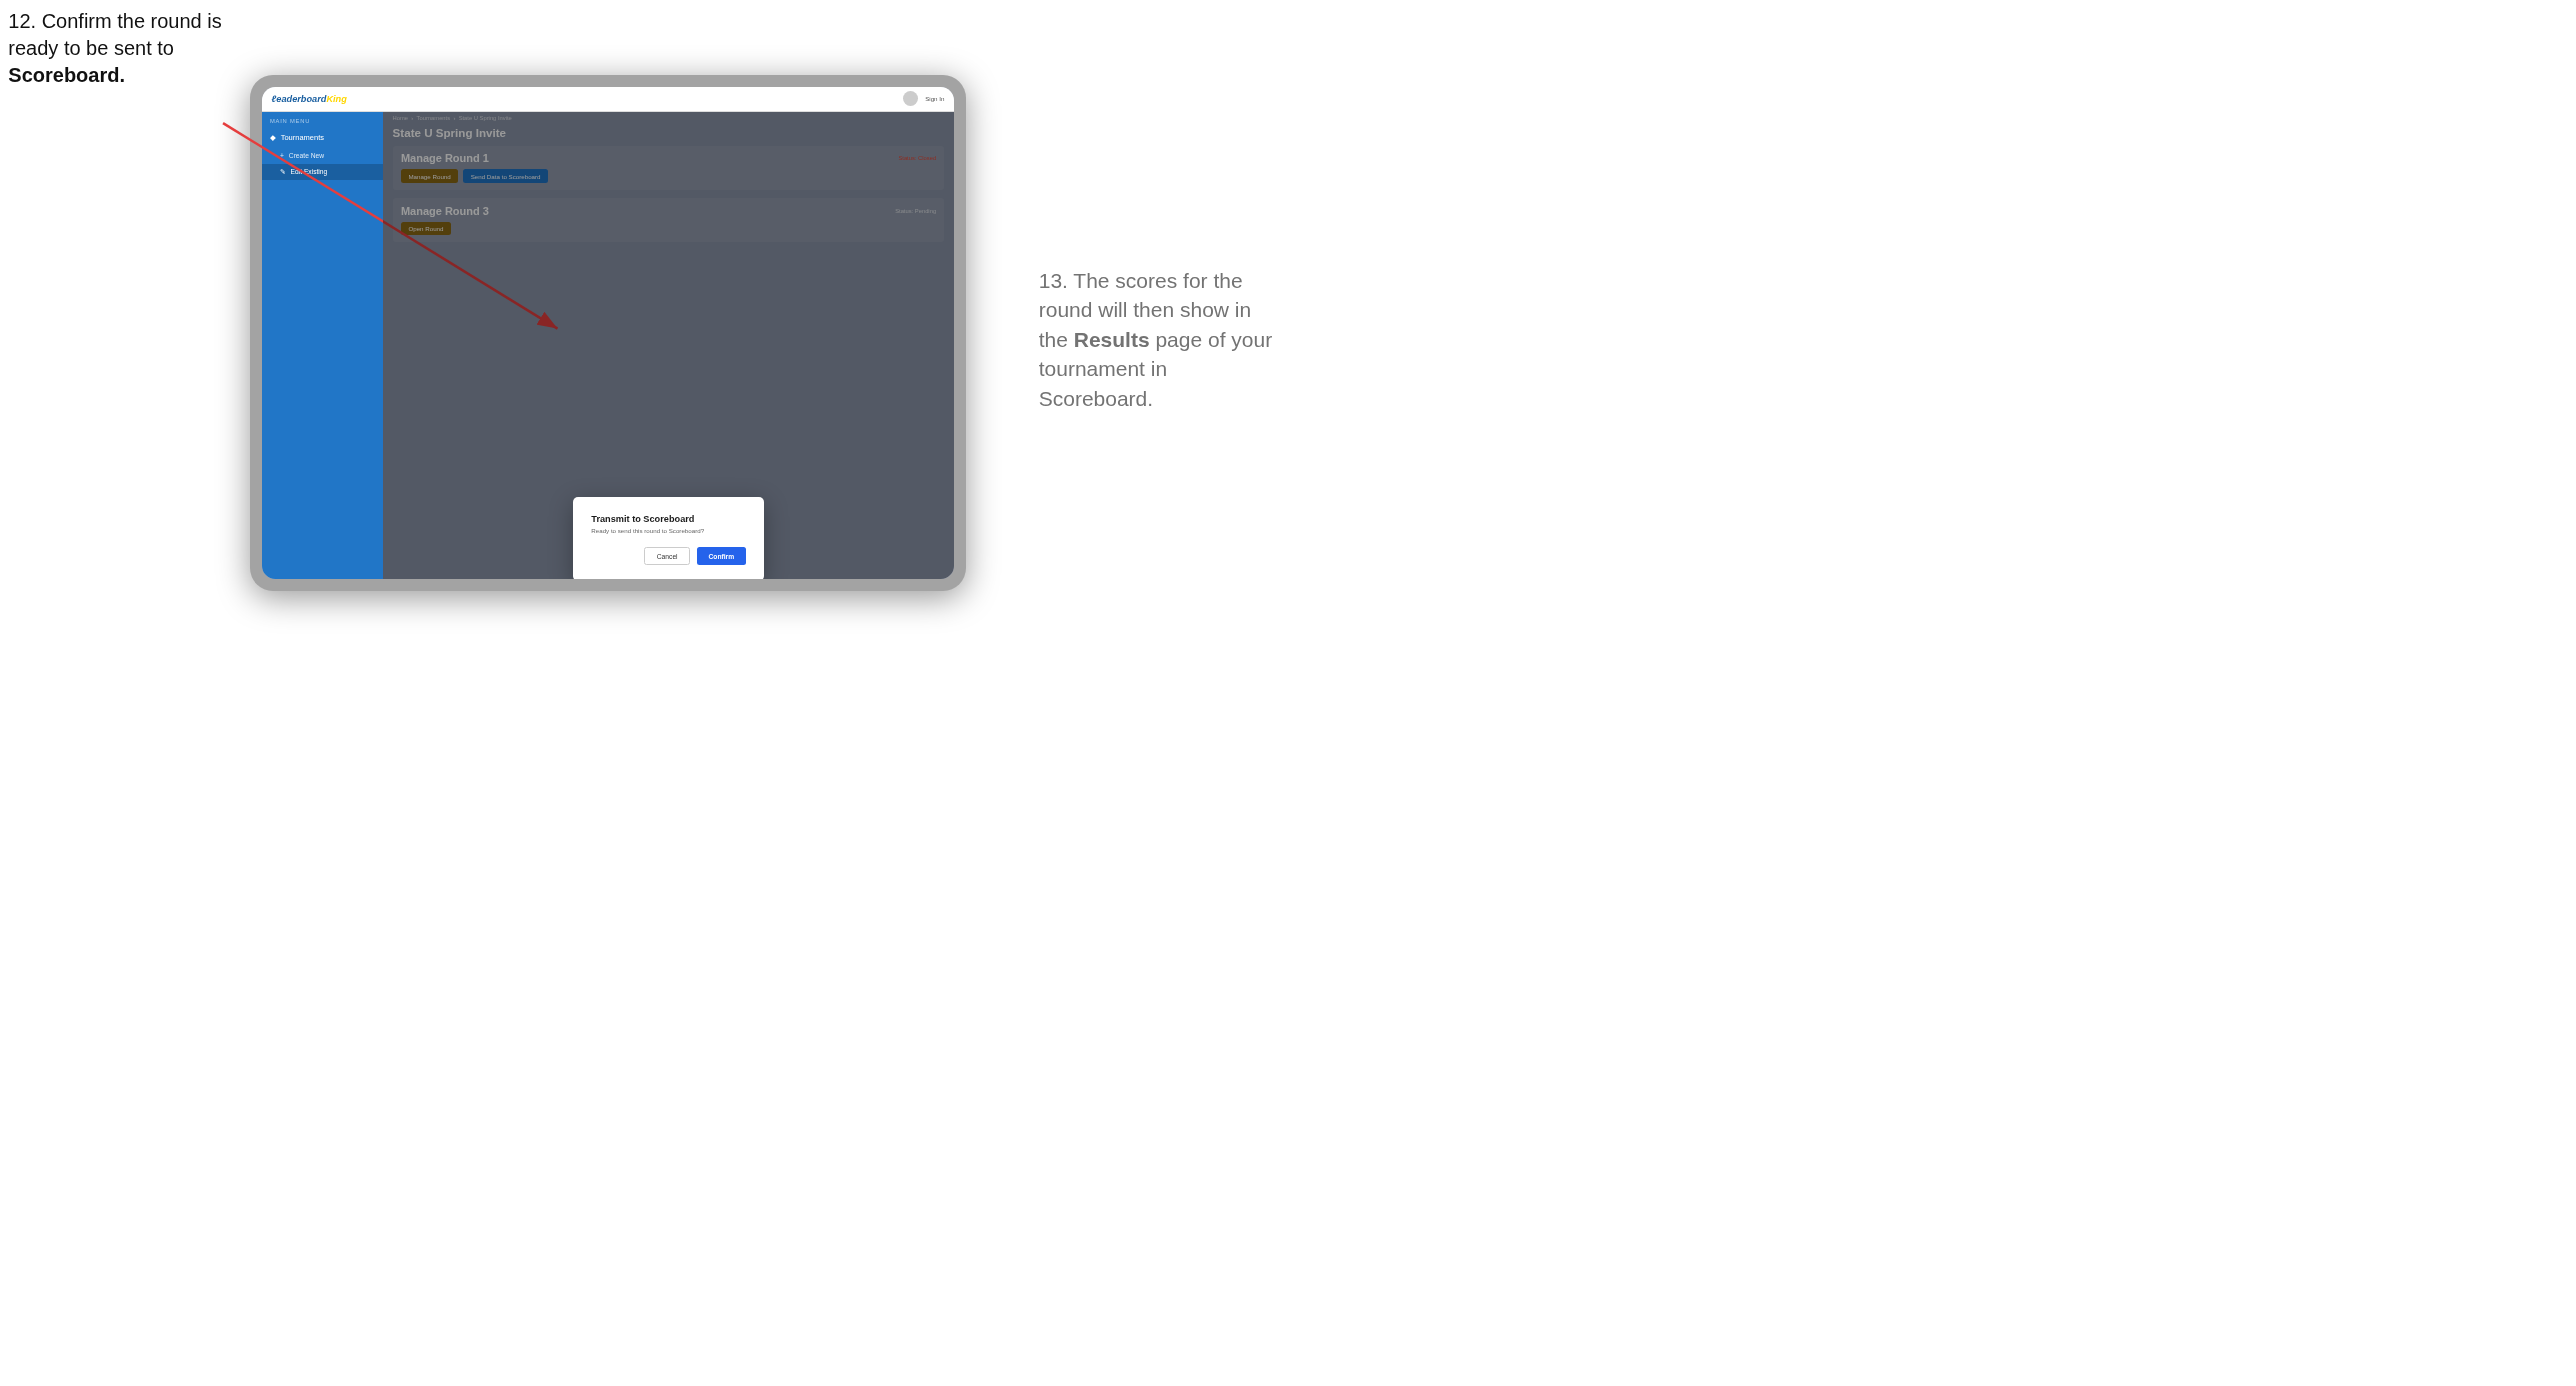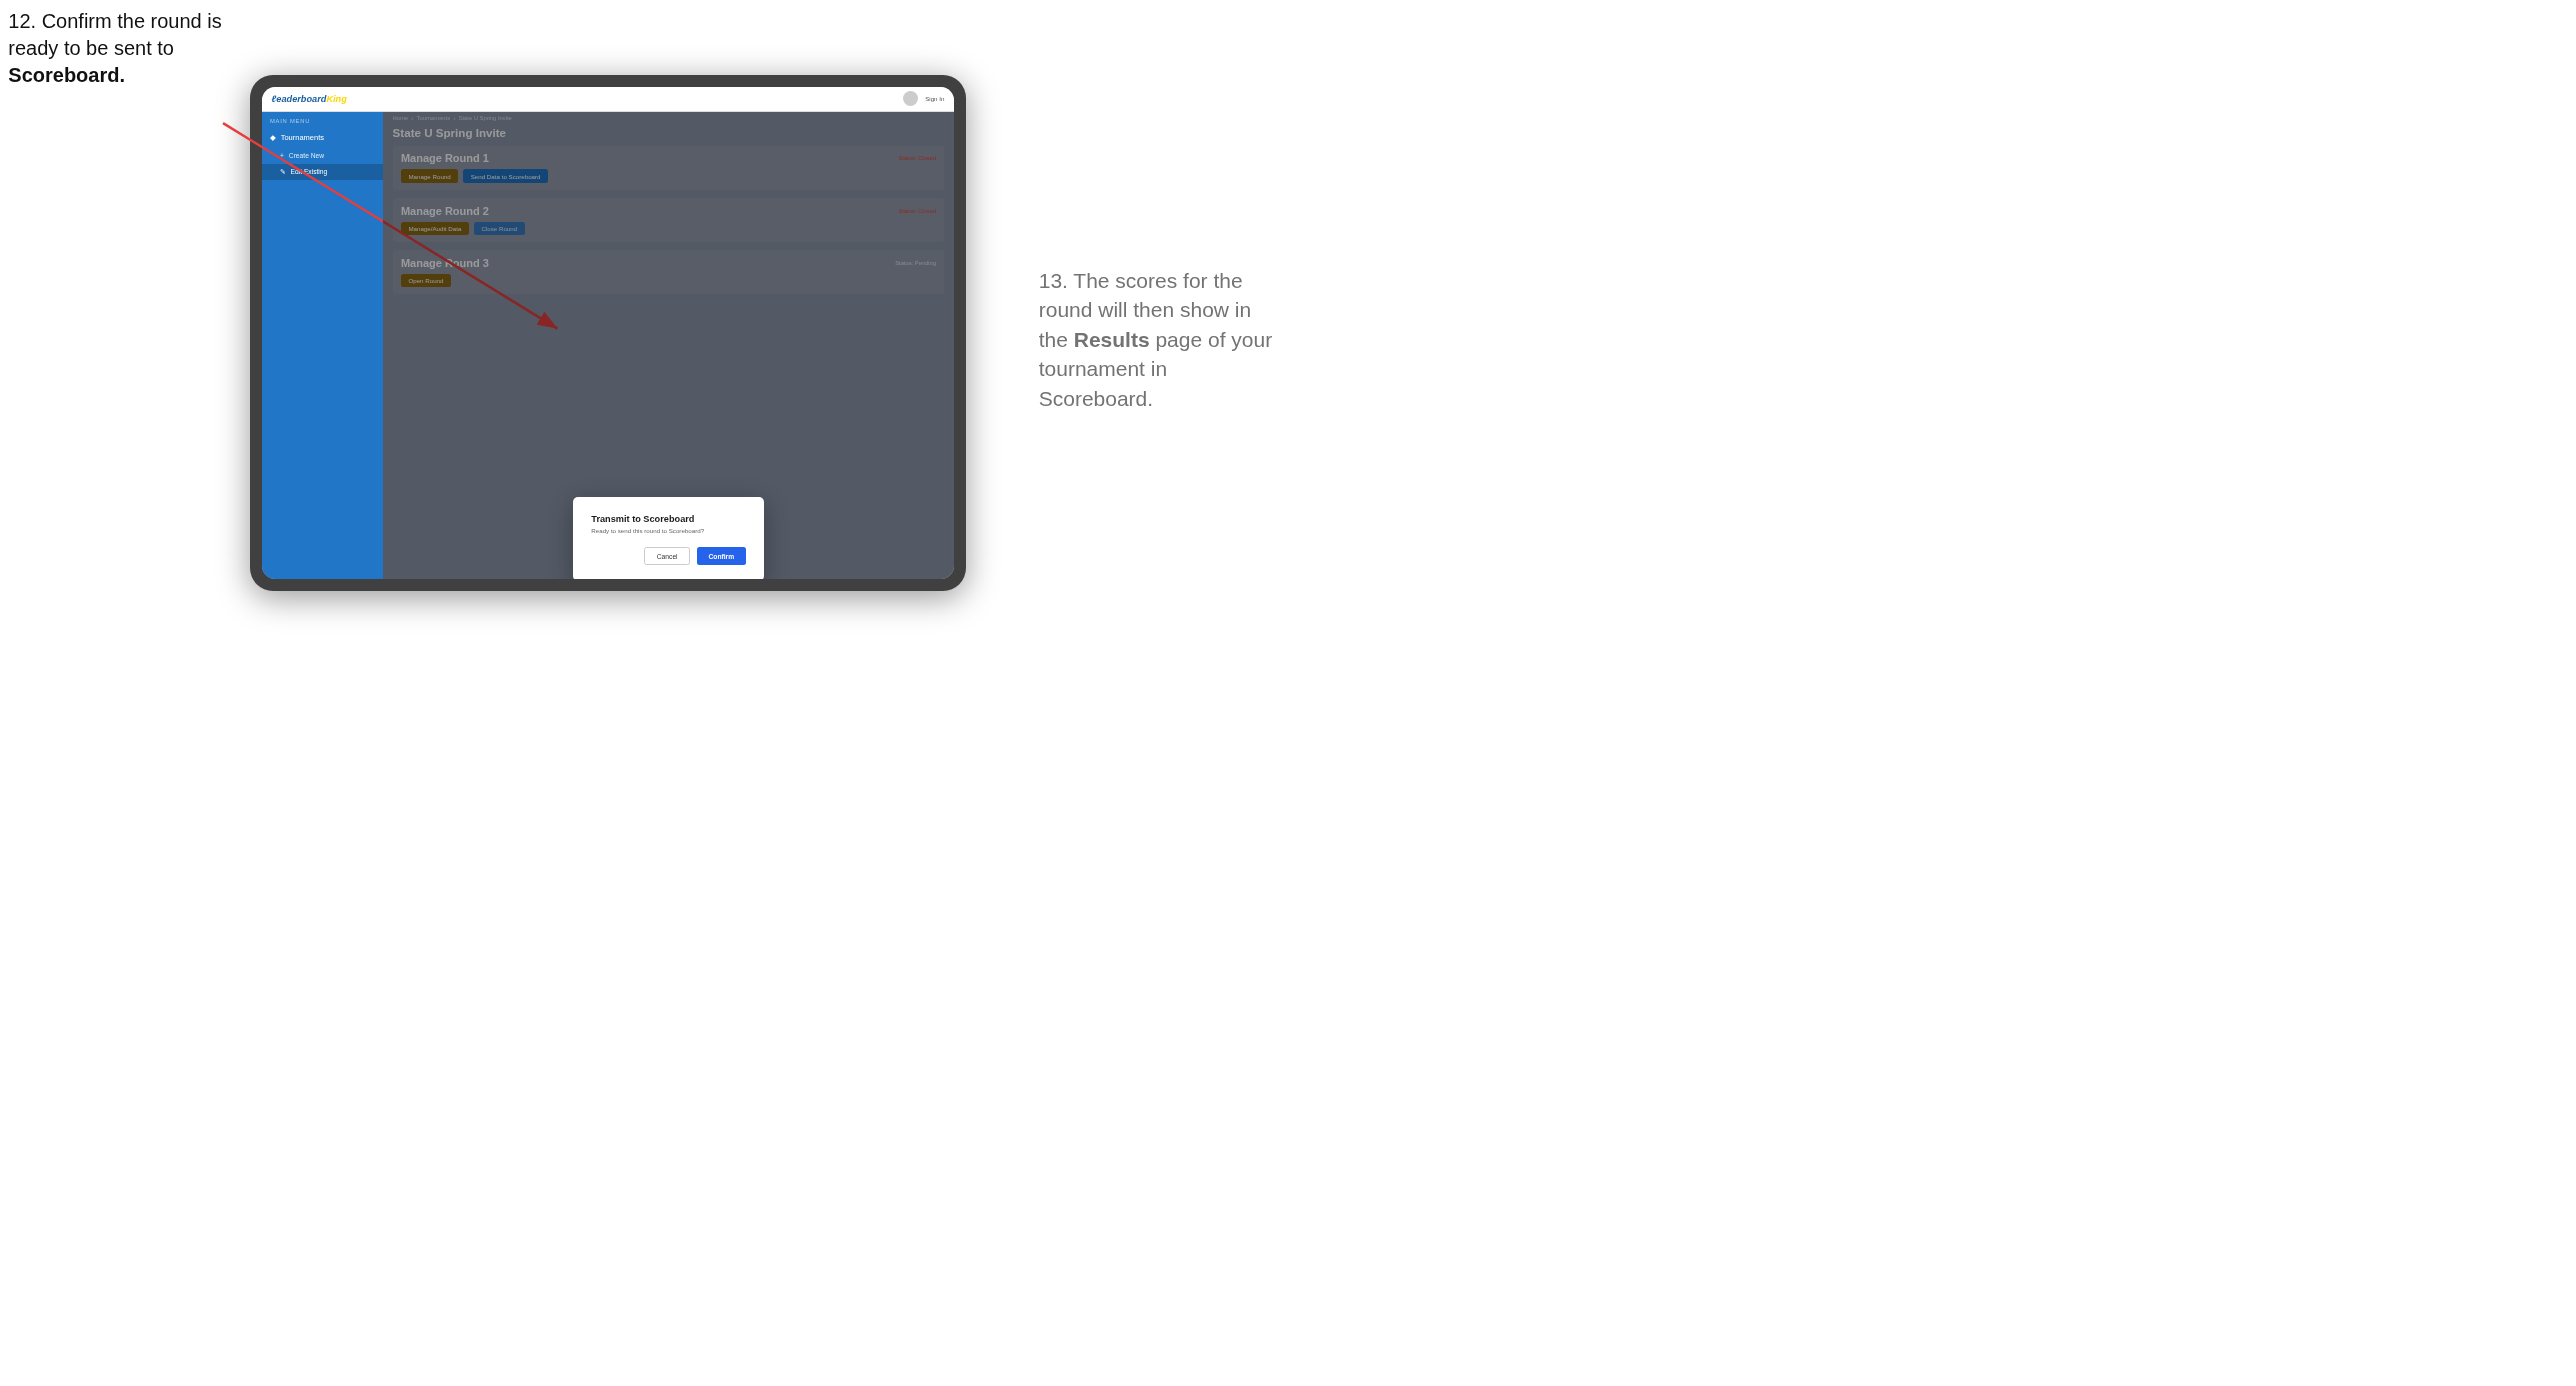--- a/index.html
+++ b/index.html
@@ -53,21 +53,21 @@
       z-index: 20;
     }
 
     
     .tablet-frame {
       position: absolute;
       top: 75px;
       left: 250px;
       width: 716px;
       height: 516px;
-      background: #404040;
+      background: #a3a3a3;
       border-radius: 23px;
       padding: 11.6px;
       box-shadow: 0 6.7px 33px rgba(0,0,0,0.4);
     }
 
     .tablet-screen {
       width: 100%;
       height: 100%;
       background: #b0b8c8;
       border-radius: 13.3px;
@@ -370,30 +370,20 @@
           <div class="round-header">
             <span class="round-title">Manage Round 1</span>
             <span class="status-badge closed">Status: Closed</span>
           </div>
           <div class="round-buttons">
             <button class="btn btn-brown">Manage Round</button>
             <button class="btn btn-blue">Send Data to Scoreboard</button>
           </div>
         </div>
 
-        <div class="round-section">
-          <div class="round-header">
-            <span class="round-title">Manage Round 2</span>
-            <span class="status-badge open">Status: Closed</span>
-          </div>
-          <div class="round-buttons">
-            <button class="btn btn-brown">Manage/Audit Data</button>
-            <button class="btn btn-blue-outline">Close Round</button>
-          </div>
-        </div>
 
         <div class="round-section">
           <div class="round-header">
             <span class="round-title">Manage Round 3</span>
             <span class="status-badge pending">Status: Pending</span>
           </div>
           <div class="round-buttons">
             <button class="btn btn-brown">Open Round</button>
           </div>
         </div>

